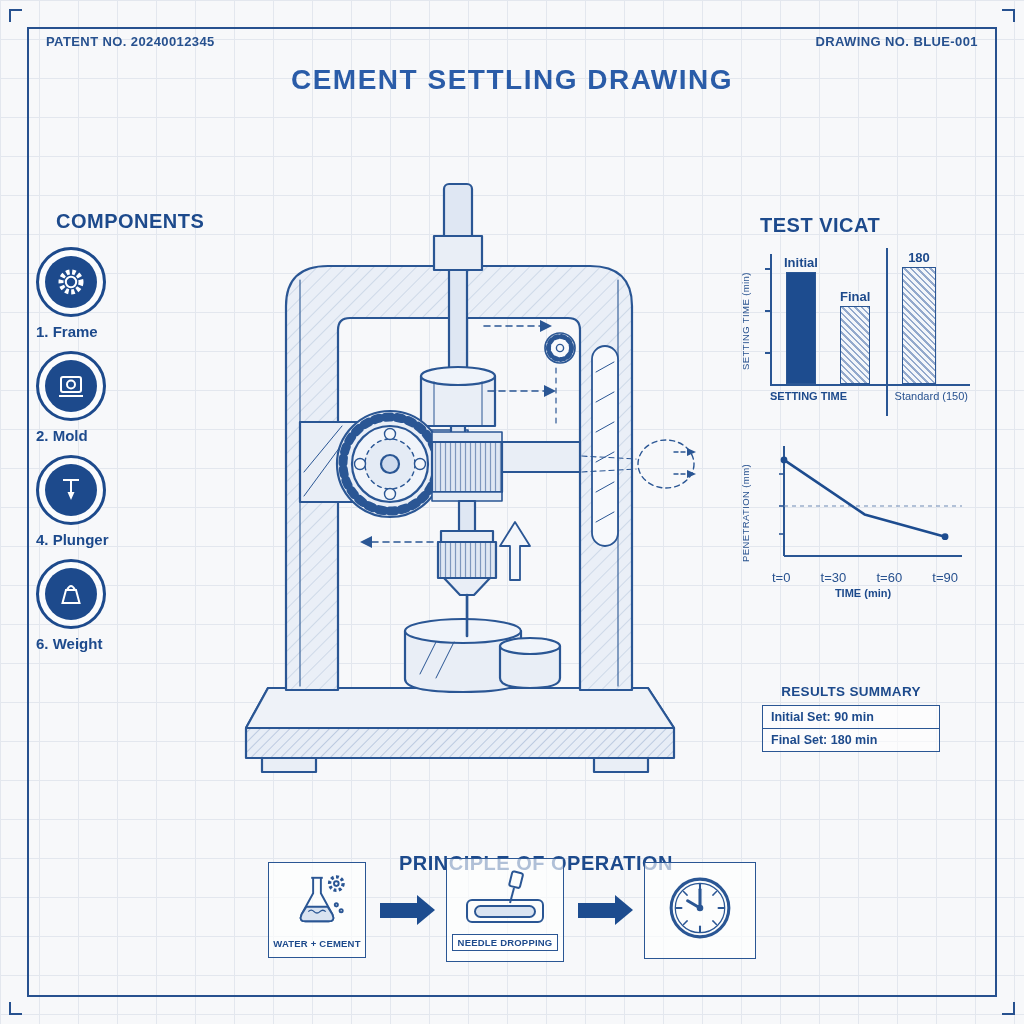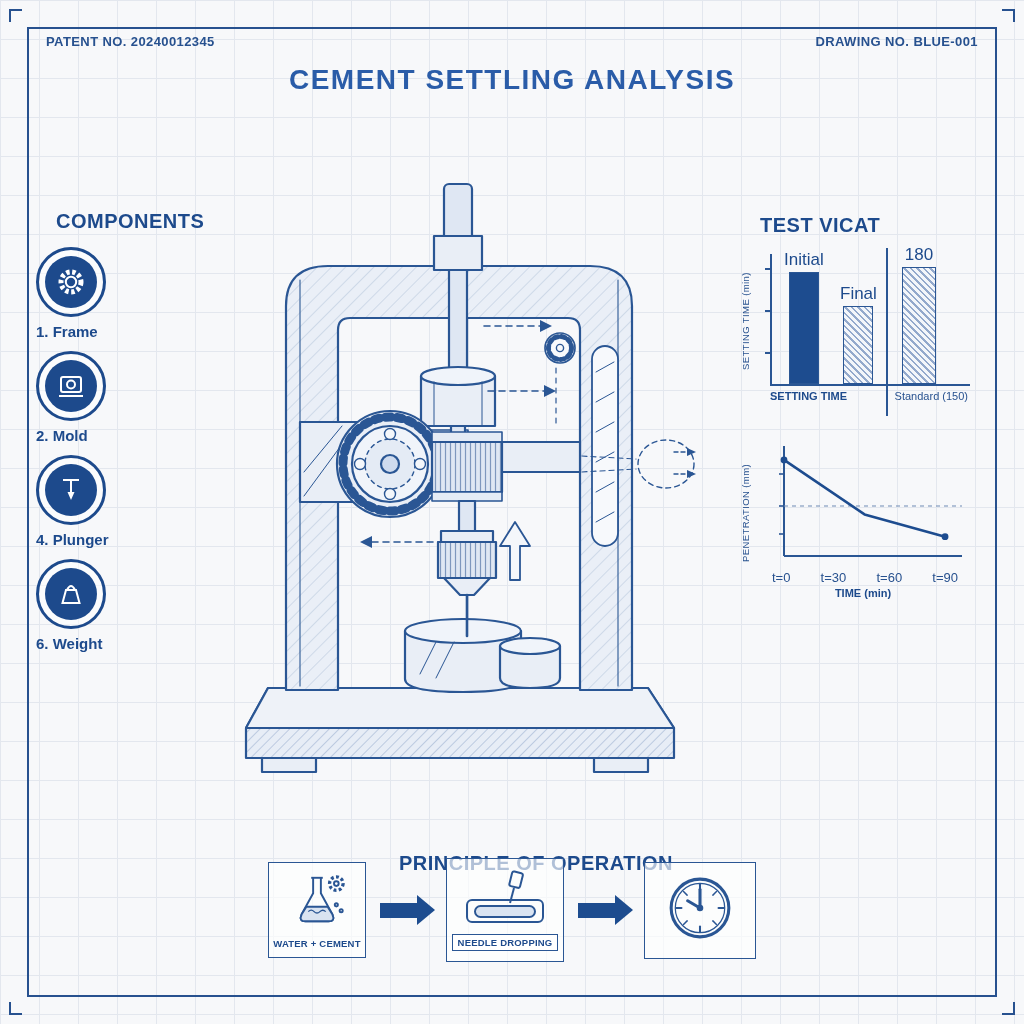--- a/index.html
+++ b/index.html
@@ -34,21 +34,21 @@
 
   .section-heading{font-size:20px;font-weight:700;letter-spacing:.5px;color:#1d4a8c;}
   .testdata-heading{position:absolute;left:760px;top:214px;}
 
   .bar-chart{position:absolute;left:736px;top:248px;width:250px;height:186px;}
   .v-label{position:absolute;left:4px;top:6px;height:134px;writing-mode:vertical-rl;transform:rotate(180deg);font-size:9.5px;letter-spacing:.4px;text-align:center;color:#27518f;}
   .bar-plot{position:absolute;left:34px;top:6px;width:198px;height:130px;border-left:2px solid #2a5694;border-bottom:2px solid #2a5694;}
   .bar-tick{position:absolute;left:-7px;width:7px;height:2px;background:#2a5694;}
   .bar-divider{position:absolute;left:114px;top:-6px;width:1.5px;height:168px;background:#2a5694;}
   .bar-group{position:absolute;bottom:0;display:flex;flex-direction:column;align-items:center;}
-  .bar-cat{font-size:17px;font-weight:400;margin-bottom:2px;color:#1d4a8c;white-space:nowrap;}
+  .bar-cat{font-size:13px;font-weight:700;margin-bottom:2px;color:#1d4a8c;white-space:nowrap;}
   .bar{width:30px;border:1.6px solid #2a5694;box-sizing:border-box;}
   .bar.solid{background:#1d4c8f;}
   .bar.hatched{background:repeating-linear-gradient(45deg,#f3f6fa 0 3px,#93a9cc 3px 4.6px);}
   .bar-xlabels{position:absolute;left:34px;top:142px;width:198px;display:flex;justify-content:space-between;font-size:11px;color:#1d4a8c;}
   .bar-xlabels .bx1{font-weight:700;}
   .bar-xlabels .bx2{font-weight:400;color:#27518f;}
 
   .line-chart{position:absolute;left:736px;top:440px;width:250px;height:180px;}
   .line-plot{position:absolute;left:34px;top:4px;}
   .x-ticks{position:absolute;left:36px;top:130px;width:186px;display:flex;justify-content:space-between;font-size:13px;color:#27518f;}
@@ -79,21 +79,21 @@
   <div class="blueprint-border"></div>
   <div class="corner tl"></div>
   <div class="corner tr"></div>
   <div class="corner bl"></div>
   <div class="corner br"></div>
 
   <div class="doc-no left">PATENT NO. 20240012345</div>
   <div class="doc-no right">DRAWING NO. BLUE-001</div>
 
   <div class="title-block">
-    <div class="title-sub">CEMENT SETTLING ANALYSIS</div>
+    <div class="title-sub">CEMENT SETTLING DRAWING</div>
   </div>
 
   <div class="components">
     <div class="comp-heading section-heading">COMPONENTS</div>
 
     <div class="comp-item">
       <div class="comp-icon">
           <div class="disc">
         <svg width="34" height="34" viewBox="0 0 34 34">
               <g stroke="#fff" fill="none" stroke-width="2">
@@ -321,20 +321,27 @@
     </svg>
     <div class="x-ticks">
       <span>t=0</span>
       <span>t=30</span>
       <span>t=60</span>
       <span>t=90</span>
     </div>
     <div class="x-axis-title">TIME (min)</div>
   </div>
 
+  <div class="results">
+    <div class="results-heading">RESULTS SUMMARY</div>
+    <div class="results-table">
+      <div class="results-row">Initial Set: 90 min</div>
+      <div class="results-row">Final Set: 180 min</div>
+    </div>
+  </div>
 
   <div class="section-heading principle-heading">PRINCIPLE OF OPERATION</div>
 
   <div class="principle-row">
 
     <div class="step-box b1">
       <span>
         <svg width="64" height="58" viewBox="0 0 64 60">
             <g stroke="#2a5694" fill="none" stroke-width="2" stroke-linejoin="round">
           <path d="M26,6 L38,6"></path>

